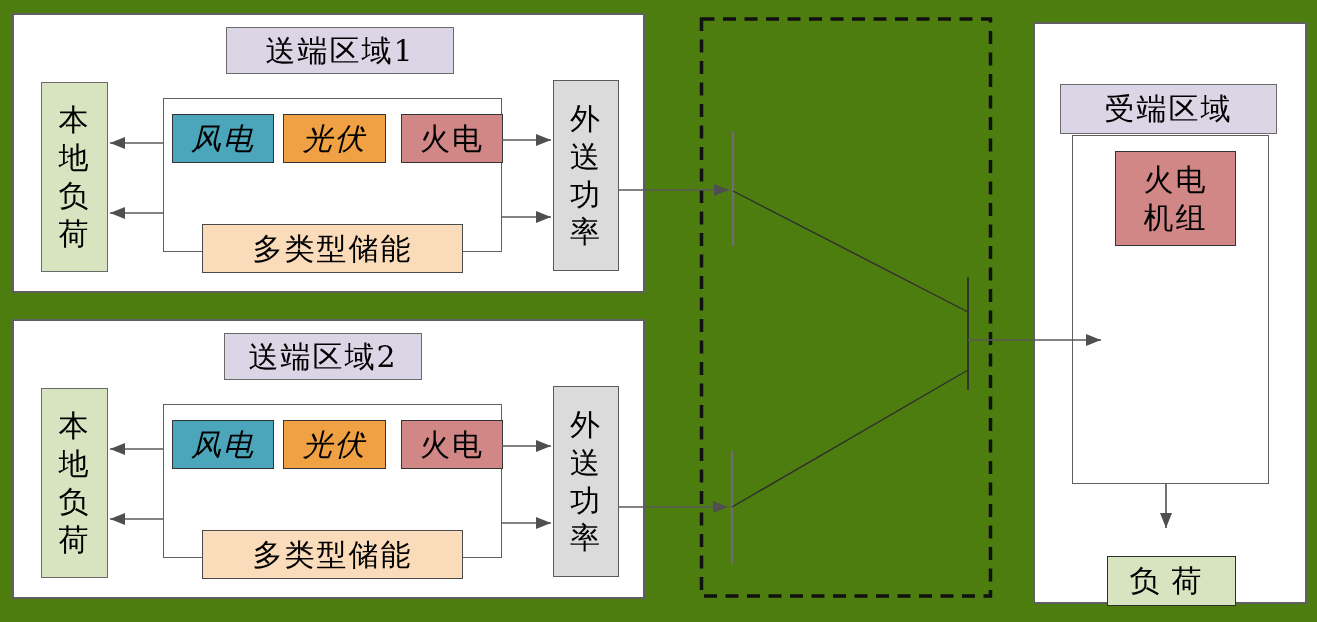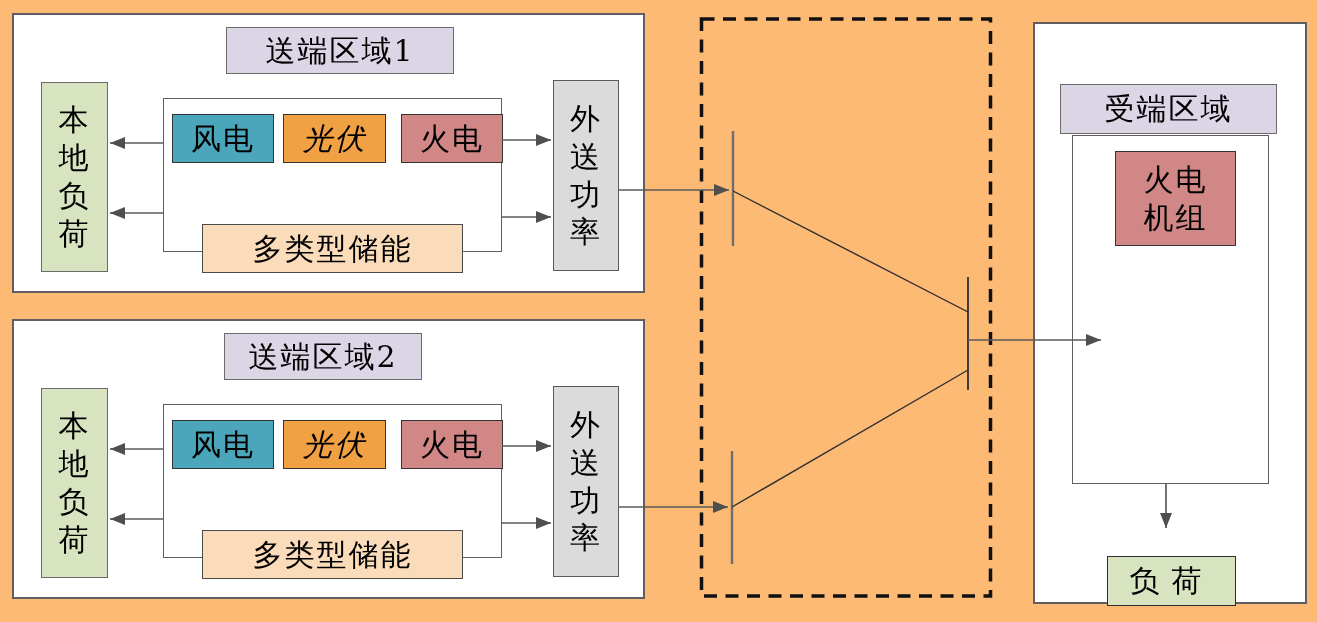--- a/index.html
+++ b/index.html
@@ -1,20 +1,20 @@
 <!DOCTYPE html>
 <html style="--lavender: #DCD5E6; --green: #D8E4C0; --teal: #4BA6BB; --orange: #F0A144; --rose: #D28787; --peach: #FBDCBA; --gray: #DBDBDB; --line: #5a5a5a; --ink: #000000;"><head>
 <meta charset="utf-8">
 <style>
   html, body { margin: 0; padding: 0; background: #ffffff; }
   #canvas {
     position: relative;
     width: 1317px;
     height: 622px;
-    background: #fdba74;
+    background: #4d7c0f;
     font-family: "DejaVu Serif", "Liberation Serif", serif;
     color: #000;
     overflow: hidden;
   }
   .bx {
     position: absolute;
     box-sizing: border-box;
     border: 1.6px solid #5f5f5f;
     display: flex;
     align-items: center;
@@ -24,21 +24,21 @@
     font-size: 30px;
     line-height: 1.26;
     letter-spacing: 2px;
     z-index: 1;
   }
   .outer  { background: #ffffff; border-width: 2px; z-index: 0; }
   .innerw { background: #ffffff; }
   .hdr    { background: var(--lavender); border-color: #6a6a6a; }
   .greenb { background: var(--green);  border-color: #6a6a6a; }
   .grayb  { background: var(--gray);   border-color: #5a5a5a; }
-  .tealb  { background: var(--teal);   border-color: #343434; }
+  .tealb  { background: var(--teal);   border-color: #343434; font-style: italic; }
   .orangeb{ background: var(--orange); border-color: #343434; font-style: italic; }
   .roseb  { background: var(--rose);   border-color: #343434; margin-left: 8px; }
   .peachb { background: var(--peach);  border-color: #4a4a4a; margin-top: 36px; }
   .loadb  { background: var(--green);  border-color: #2e2e2e; letter-spacing: 12px; margin-top: 24px; }
   #wires {
     position: absolute;
     left: 0; top: 0;
     width: 1317px; height: 622px;
     z-index: 3;
     pointer-events: none;

